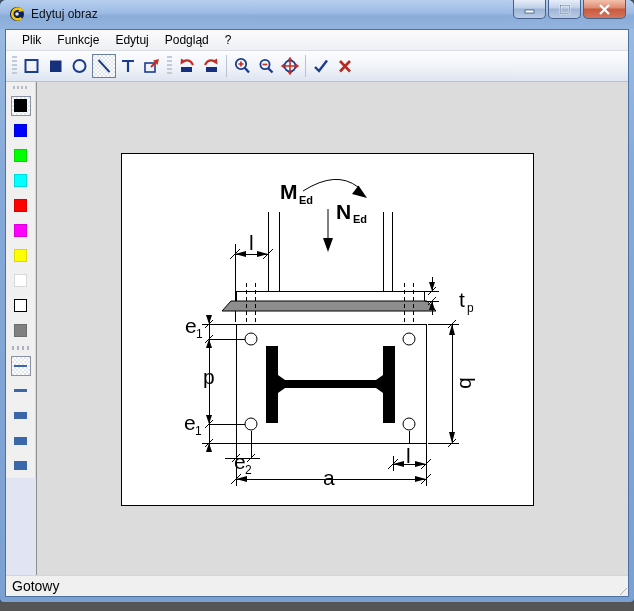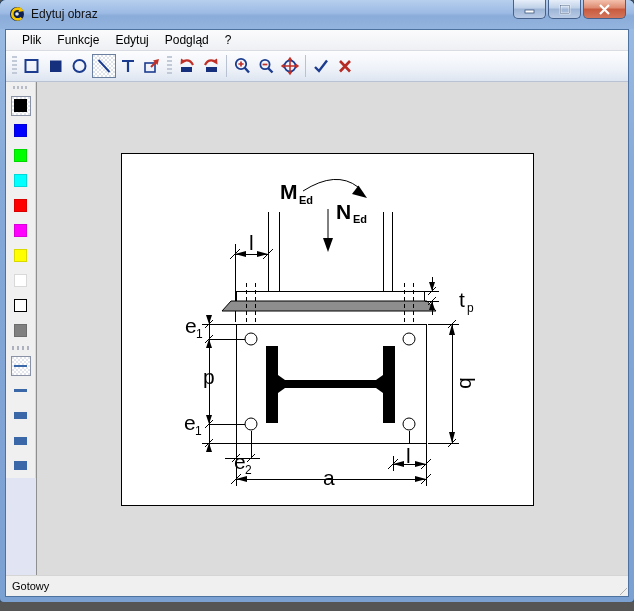--- a/index.html
+++ b/index.html
@@ -46,21 +46,21 @@
   .sel-box{width:20px;height:20px;border:1px solid #8a92a6;display:flex;align-items:center;justify-content:center;
     background:conic-gradient(#ffffff 25%,#e3e6ed 25% 50%,#ffffff 50% 75%,#e3e6ed 75%);background-size:4px 4px;}
   .lw-bar{width:13px;background:#3a67a8;}
   .panel-sep{width:18px;height:4px;margin:3px 0;
     background:repeating-linear-gradient(90deg,#aeb2c0 0 2px,transparent 2px 5px);}
   .workspace{flex:1 1 auto;position:relative;background:#dcdcdc;border-left:1px solid #8f8f8f;overflow:hidden;}
   .canvas{position:absolute;left:84px;top:71px;width:413px;height:353px;background:#ffffff;border:1px solid #000;}
   
   .statusbar{height:21px;background:#f0f0f0;border-top:1px solid #d5d5d5;display:flex;align-items:center;
     padding-left:6px;position:relative;flex:0 0 auto;}
-  .status-text{font-size:11px;color:#000;}
+  .status-text{font-size:14px;color:#000;}
   .resize-grip{position:absolute;right:1px;bottom:1px;width:13px;height:13px;
     background:repeating-linear-gradient(135deg,transparent 0 3px,#b0b0b0 3px 4px,transparent 4px 5px);
     clip-path:polygon(100% 0,100% 100%,0 100%);}
   
   .dwg line,.dwg path.ln{stroke:#000;stroke-width:1;fill:none;}
   .dwg .solid{fill:#000;stroke:none;}
   .dwg text{fill:#000;stroke:none;font-family:"Liberation Sans",sans-serif;}
   .dwg .white{fill:#fff;stroke:#000;stroke-width:1;}
 </style>
 </head>

